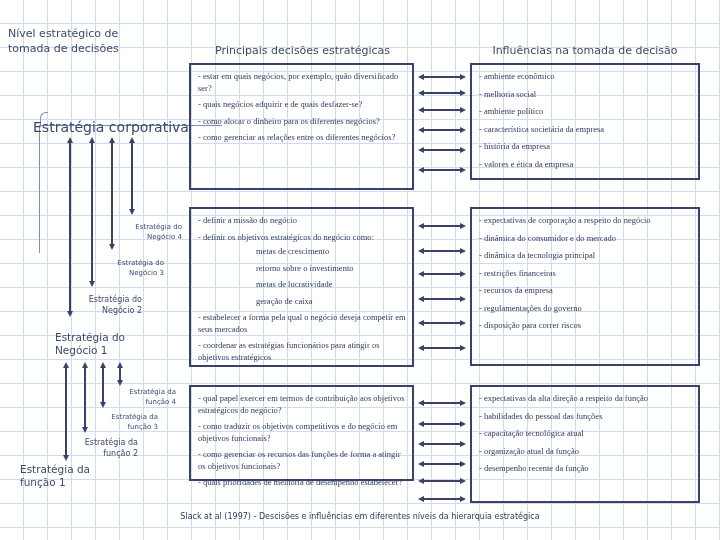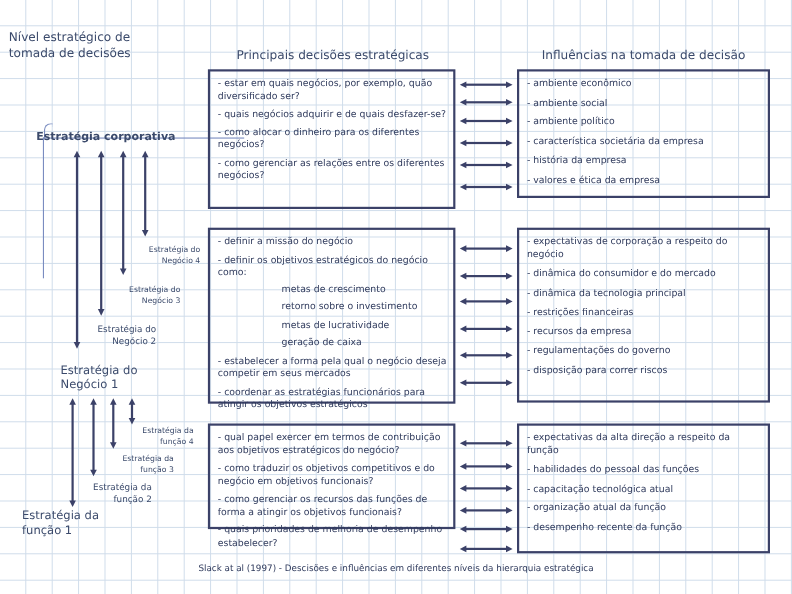--- a/index.html
+++ b/index.html
@@ -35,20 +35,21 @@
   #hdr-level   { left: 8px;  top: 26px;  width: 170px; }
   #hdr-main    { left: 190px; top: 43px; width: 225px; text-align: center; }
   #hdr-infl    { left: 470px; top: 43px; width: 230px; text-align: center; }
 
   .panel {
     position: absolute;
     border: 2px solid #3b4168;
     background: transparent;
     box-sizing: border-box;
     padding: 6px 4px 4px 7px;
+    font-family: Liberation Serif, serif;
   }
   #panel-c1 { left: 189px; top: 63px;  width: 225px; height: 127px; }
   #panel-c2 { left: 189px; top: 207px; width: 225px; height: 160px; }
   #panel-c3 { left: 189px; top: 385px; width: 225px; height: 96px; }
   #panel-r1 { left: 470px; top: 63px;  width: 230px; height: 117px; }
   #panel-r2 { left: 470px; top: 207px; width: 230px; height: 159px; }
   #panel-r3 { left: 470px; top: 385px; width: 230px; height: 118px; }
 
   .li {
     color: #2f3a5c;
@@ -93,22 +94,21 @@
     left: 40px; top: 112px;
     width: 7px; height: 13px;
     border-left: 1px solid #7a8cc0;
     border-top: 1px solid #7a8cc0;
     border-top-left-radius: 6px;
   }
   #corp-label {
     position: absolute;
     left: 33px; top: 119px;
     color: #3b4a6b;
-    font-size: 10px;
-    font-weight: bold;
+    font-size: 14px;
   }
 
   
   .varrow { position: absolute; }
   .varrow .shaft {
     position: absolute;
     left: 2px; top: 4px; bottom: 4px;
     width: 2px;
     background: #3b4168;
   }
@@ -224,21 +224,21 @@
 
   <div class="panel" id="panel-c1">
     <div class="li">- estar em quais negócios, por exemplo, quão diversificado ser?</div>
     <div class="li">- quais negócios adquirir e de quais desfazer-se?</div>
     <div class="li">- como alocar o dinheiro para os diferentes negócios?</div>
     <div class="li">- como gerenciar as relações entre os diferentes negócios?</div>
   </div>
 
   <div class="panel panel-r" id="panel-r1">
     <div class="li">- ambiente econômico</div>
-    <div class="li">- ambiente social</div>
+    <div class="li">- melhoria social</div>
     <div class="li">- ambiente político</div>
     <div class="li">- característica societária da empresa</div>
     <div class="li">- história da empresa</div>
     <div class="li">- valores e ética da empresa</div>
   </div>
 
   <div class="panel" id="panel-c2">
     <div class="li">- definir a missão do negócio</div>
     <div class="li tight">- definir os objetivos estratégicos do negócio como:</div>
     <div class="li sub">metas de crescimento</div>

